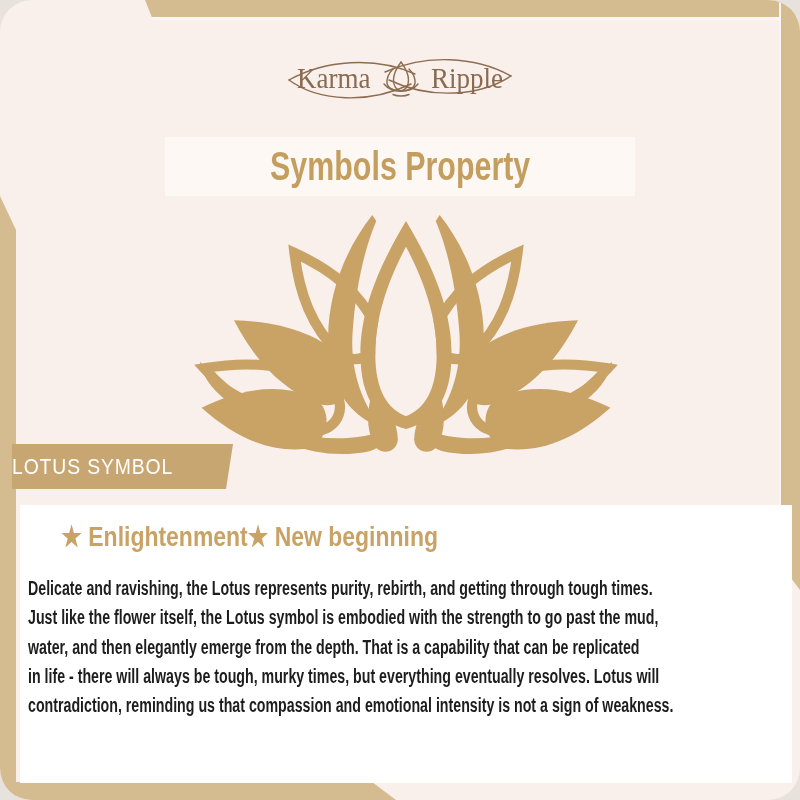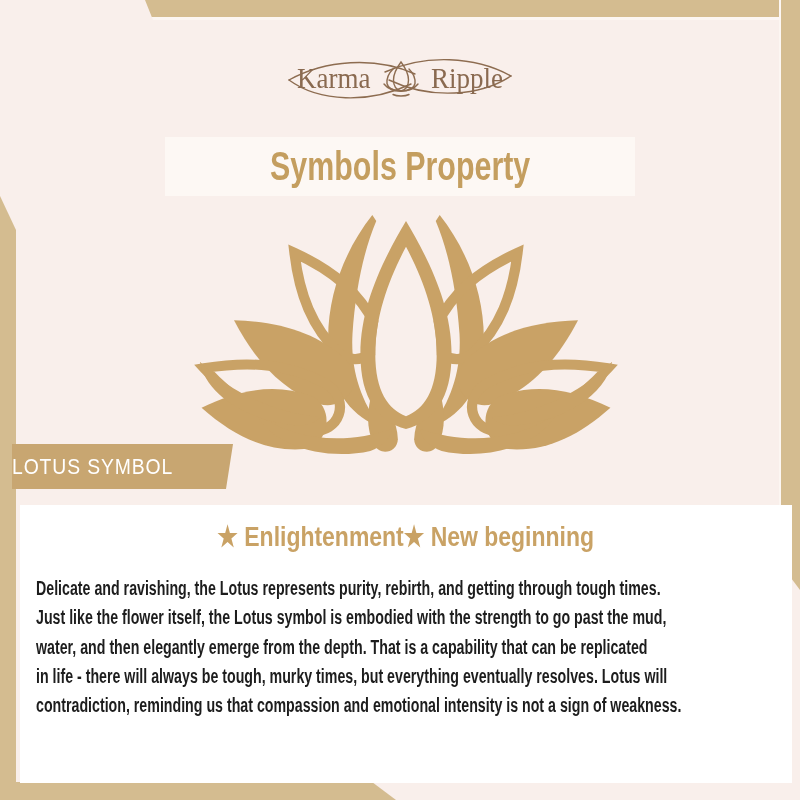--- a/index.html
+++ b/index.html
@@ -1,19 +1,20 @@
 <!DOCTYPE html>
 <html><head>
 <meta charset="utf-8">
 <style>
   html,body{margin:0;padding:0;background:#e8e2de;}
   .canvas{
     position:relative;width:800px;height:800px;overflow:hidden;
     background:#f9efeb;
     font-family:"Liberation Sans", sans-serif;
+    border-radius:32px;
   }
   
   .frame{position:absolute;background:#d4bc90;}
   .frame-top{
     left:0;top:0;width:800px;height:20px;
     background:linear-gradient(180deg,#d4bc90 0 17px,#fcf6f2 17px 100%);
     clip-path:polygon(145px 0,100% 0,100% 100%,153px 100%);
   }
   .frame-right{
     right:0;top:0;width:19px;height:590px;
@@ -60,27 +61,27 @@
     display:inline-block;transform:scaleX(.88);transform-origin:0 50%;
     font-size:22px;line-height:45px;letter-spacing:1px;color:#ffffff;
     white-space:nowrap;
   }
   
   .card{
     position:absolute;left:20px;top:505px;width:772px;height:278px;
     background:#ffffff;
   }
   .card-head{
-    margin:12px 0 15px 0;height:40px;text-align:center;
+    margin:12px 0 15px 0;height:40px;text-align:left;
   }
   .card-head span{
     display:inline-block;transform:scaleX(.82);white-space:nowrap;
     font-size:28px;line-height:40px;font-weight:700;color:#c9a265;
   }
-  .lines{padding-left:16px;margin-top:17px;}
+  .lines{padding-left:8px;margin-top:17px;}
   .bline{height:29.3px;}
   .bline span{
     display:inline-block;transform:scaleX(.71);transform-origin:0 50%;
     white-space:nowrap;font-size:20px;line-height:29.3px;font-weight:700;
     color:#1d1d1d;letter-spacing:0;
   }
 </style>
 </head>
 <body>
 

